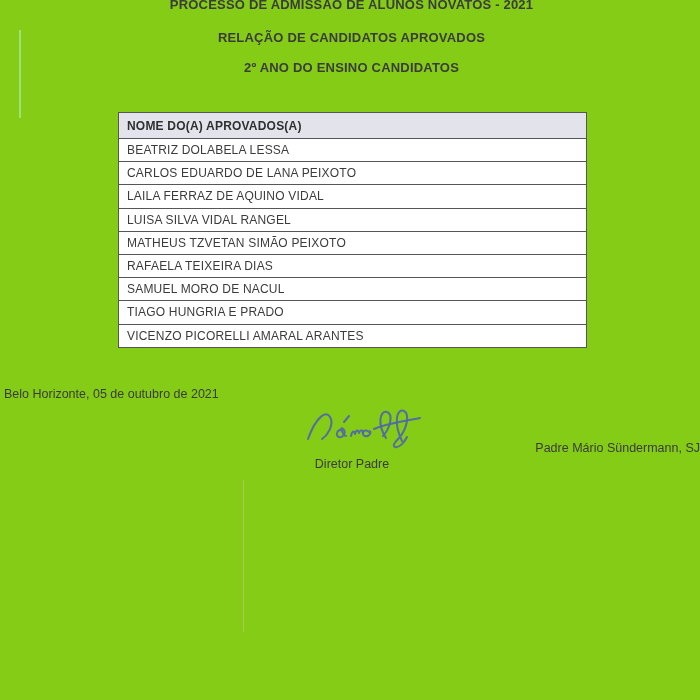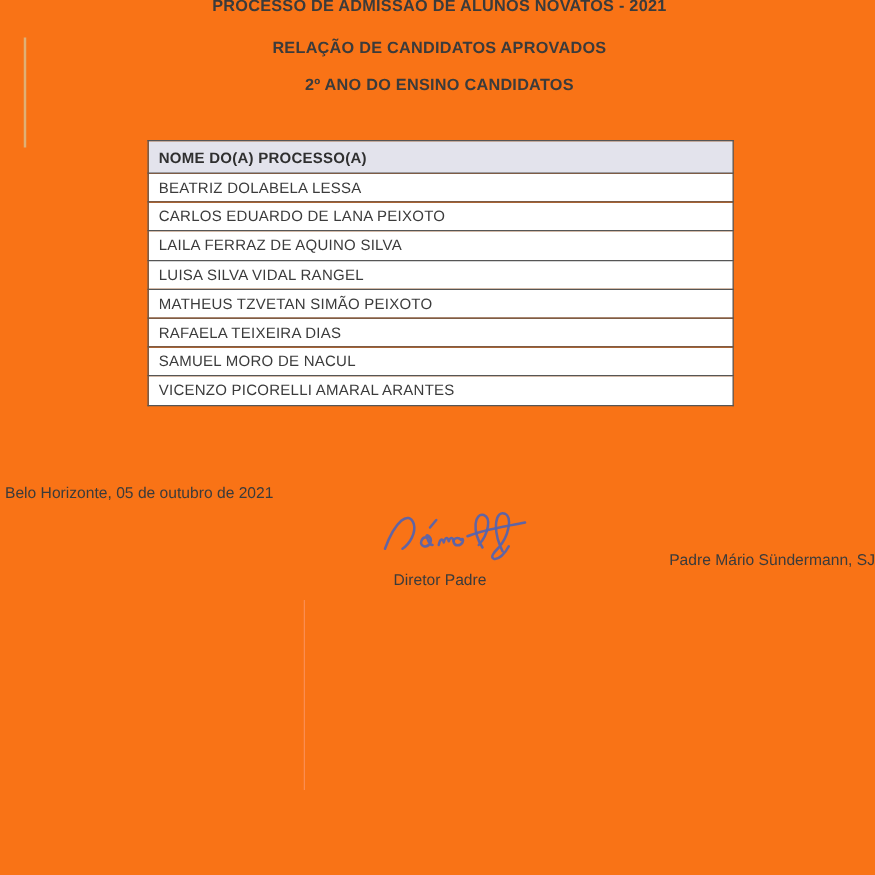--- a/index.html
+++ b/index.html
@@ -4,21 +4,21 @@
 <style>
   html, body {
     margin: 0;
     padding: 0;
     background: #ffffff;
   }
   .page {
     position: relative;
     width: 700px;
     height: 700px;
-    background: #f97316;
+    background: #84cc16;
     overflow: hidden;
     font-family: "Liberation Sans", sans-serif;
     color: var(--text, #3b3b3b);
   }
   .title {
     position: absolute;
     left: 3px;
     right: 0;
     text-align: center;
     font-weight: bold;
@@ -131,44 +131,47 @@
   <div class="artifact-cyan"></div>
   <div class="artifact-pink"></div>
 
   <div class="title t1">PROCESSO DE ADMISSÃO DE ALUNOS NOVATOS - 2021</div>
   <div class="title t2">RELAÇÃO DE CANDIDATOS APROVADOS</div>
   <div class="title t3">2º ANO DO ENSINO CANDIDATOS</div>
 
   <table class="candidates">
     <thead>
       <tr>
-        <th>NOME DO(A) PROCESSO(A)</th>
+        <th>NOME DO(A) APROVADOS(A)</th>
       </tr>
     </thead>
     <tbody id="rows">
         <tr>
           <td>BEATRIZ DOLABELA LESSA</td>
         </tr>
         <tr>
           <td>CARLOS EDUARDO DE LANA PEIXOTO</td>
         </tr>
         <tr>
-          <td>LAILA FERRAZ DE AQUINO SILVA</td>
+          <td>LAILA FERRAZ DE AQUINO VIDAL</td>
         </tr>
         <tr>
           <td>LUISA SILVA VIDAL RANGEL</td>
         </tr>
         <tr>
           <td>MATHEUS TZVETAN SIMÃO PEIXOTO</td>
         </tr>
         <tr>
           <td>RAFAELA TEIXEIRA DIAS</td>
         </tr>
         <tr>
           <td>SAMUEL MORO DE NACUL</td>
+        </tr>
+        <tr>
+          <td>TIAGO HUNGRIA E PRADO</td>
         </tr>
         <tr>
           <td>VICENZO PICORELLI AMARAL ARANTES</td>
         </tr>
       </tbody>
   </table>
 
   <div class="date-line">Belo Horizonte, 05 de outubro de 2021</div>
 
   <svg class="signature" viewBox="0 0 122 44" aria-hidden="true">

